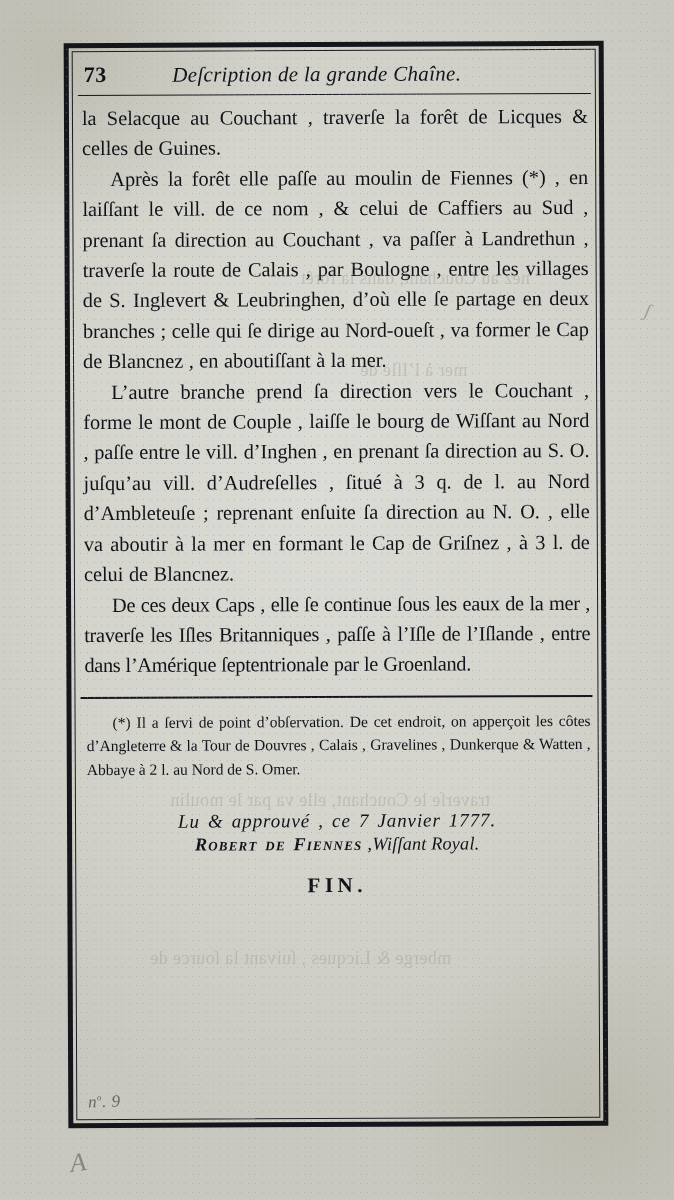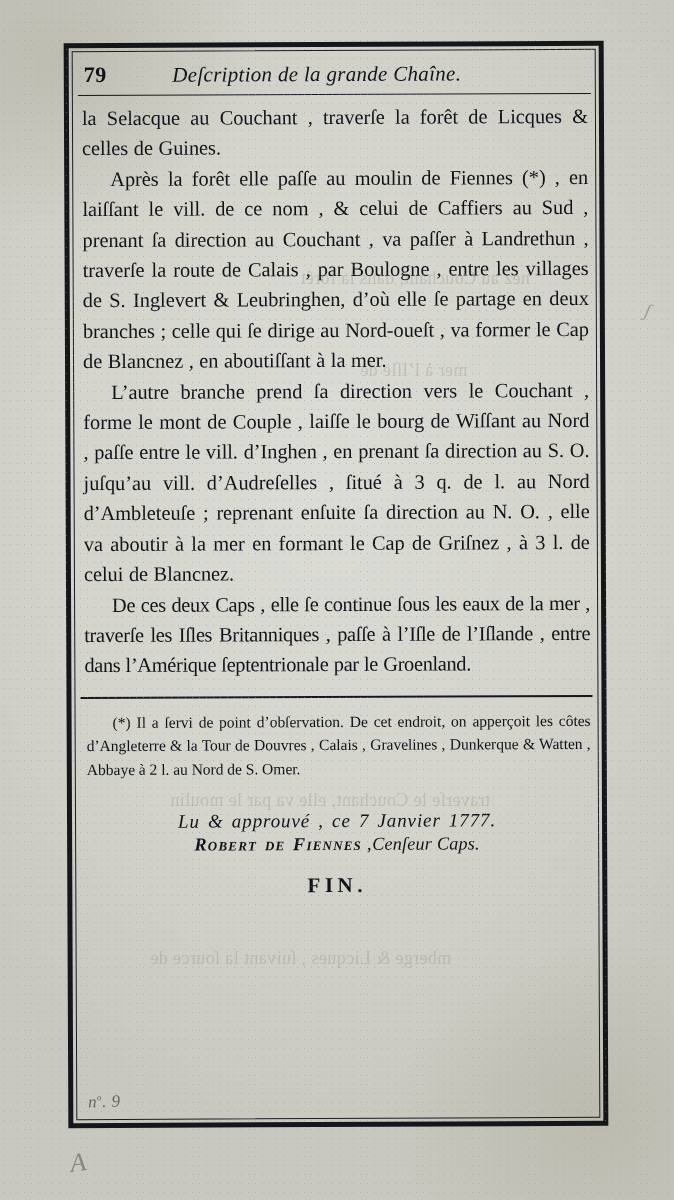--- a/index.html
+++ b/index.html
@@ -232,39 +232,39 @@
   <div class="showthrough" style="left:360px; top:360px;">mer à l’Iſle de</div>
   <div class="showthrough" style="left:150px; top:948px;">mberge &amp; Licques , ſuivant la ſource de</div>
   <div class="showthrough" style="left:170px; top:790px;">traverſe le Couchant, elle va par le moulin</div>
 
   <div id="frame-outer"></div>
   <div id="frame-inner"></div>
 
   <div id="content">
 
     <div id="head">
-      <div id="folio">79</div>
+      <div id="folio">73</div>
       <div id="runhead">Deſcription de la grande Chaîne.</div>
     </div>
     <div id="head-rule"></div>
 
     <div id="body">
       <p class="para">la Selacque au Couchant , traverſe la forêt de Licques &amp; celles de Guines.</p>
       <p class="para indent">Après la forêt elle paſſe au moulin de Fiennes (*) , en laiſſant le vill. de ce nom , &amp; celui de Caffiers au Sud , prenant ſa direction au Couchant , va paſſer à Landrethun , traverſe la route de Calais , par Boulogne , entre les villages de S. Inglevert &amp; Leubringhen, d’où elle ſe partage en deux branches ; celle qui ſe dirige au Nord-oueſt , va former le Cap de Blancnez , en aboutiſſant à la mer.</p>
       <p class="para indent">L’autre branche prend ſa direction vers le Couchant , forme le mont de Couple , laiſſe le bourg de Wiſſant au Nord , paſſe entre le vill. d’Inghen , en prenant ſa direction au S. O. juſqu’au vill. d’Audreſelles , ſitué à 3 q. de l. au Nord d’Ambleteuſe ; reprenant enſuite ſa direction au N. O. , elle va aboutir à la mer en formant le Cap de Griſnez , à 3 l. de celui de Blancnez.</p>
       <p class="para indent tight">De ces deux Caps , elle ſe continue ſous les eaux de la mer , traverſe les Iſles Britanniques , paſſe à l’Iſle de l’Iſlande , entre dans l’Amérique ſeptentrionale par le Groenland.</p>
     </div>
 
     <div id="note-rule"></div>
     <div id="note">(*) Il a ſervi de point d’obſervation. De cet endroit, on apperçoit les côtes d’Angleterre &amp; la Tour de Douvres , Calais , Gravelines , Dunkerque &amp; Watten , Abbaye à 2 l. au Nord de S. Omer.</div>
 
     <div id="approval">
       <div id="approve-line">Lu &amp; approuvé , ce 7 Janvier 1777.</div>
       <div id="censor-line">
-        <span id="censor-name">Robert de Fiennes</span><span> ,</span><span id="censor-title">Cenſeur Caps.</span>
+        <span id="censor-name">Robert de Fiennes</span><span> ,</span><span id="censor-title">Wiſſant Royal.</span>
       </div>
       <div id="fin">FIN.</div>
     </div>
 
   </div>
 
   <div id="pencil-no"><span>n</span><sup>o</sup>. <span>9</span></div>
 
   <div id="pencil-sig">A</div>
   <div id="pencil-margin">ʃ</div>

